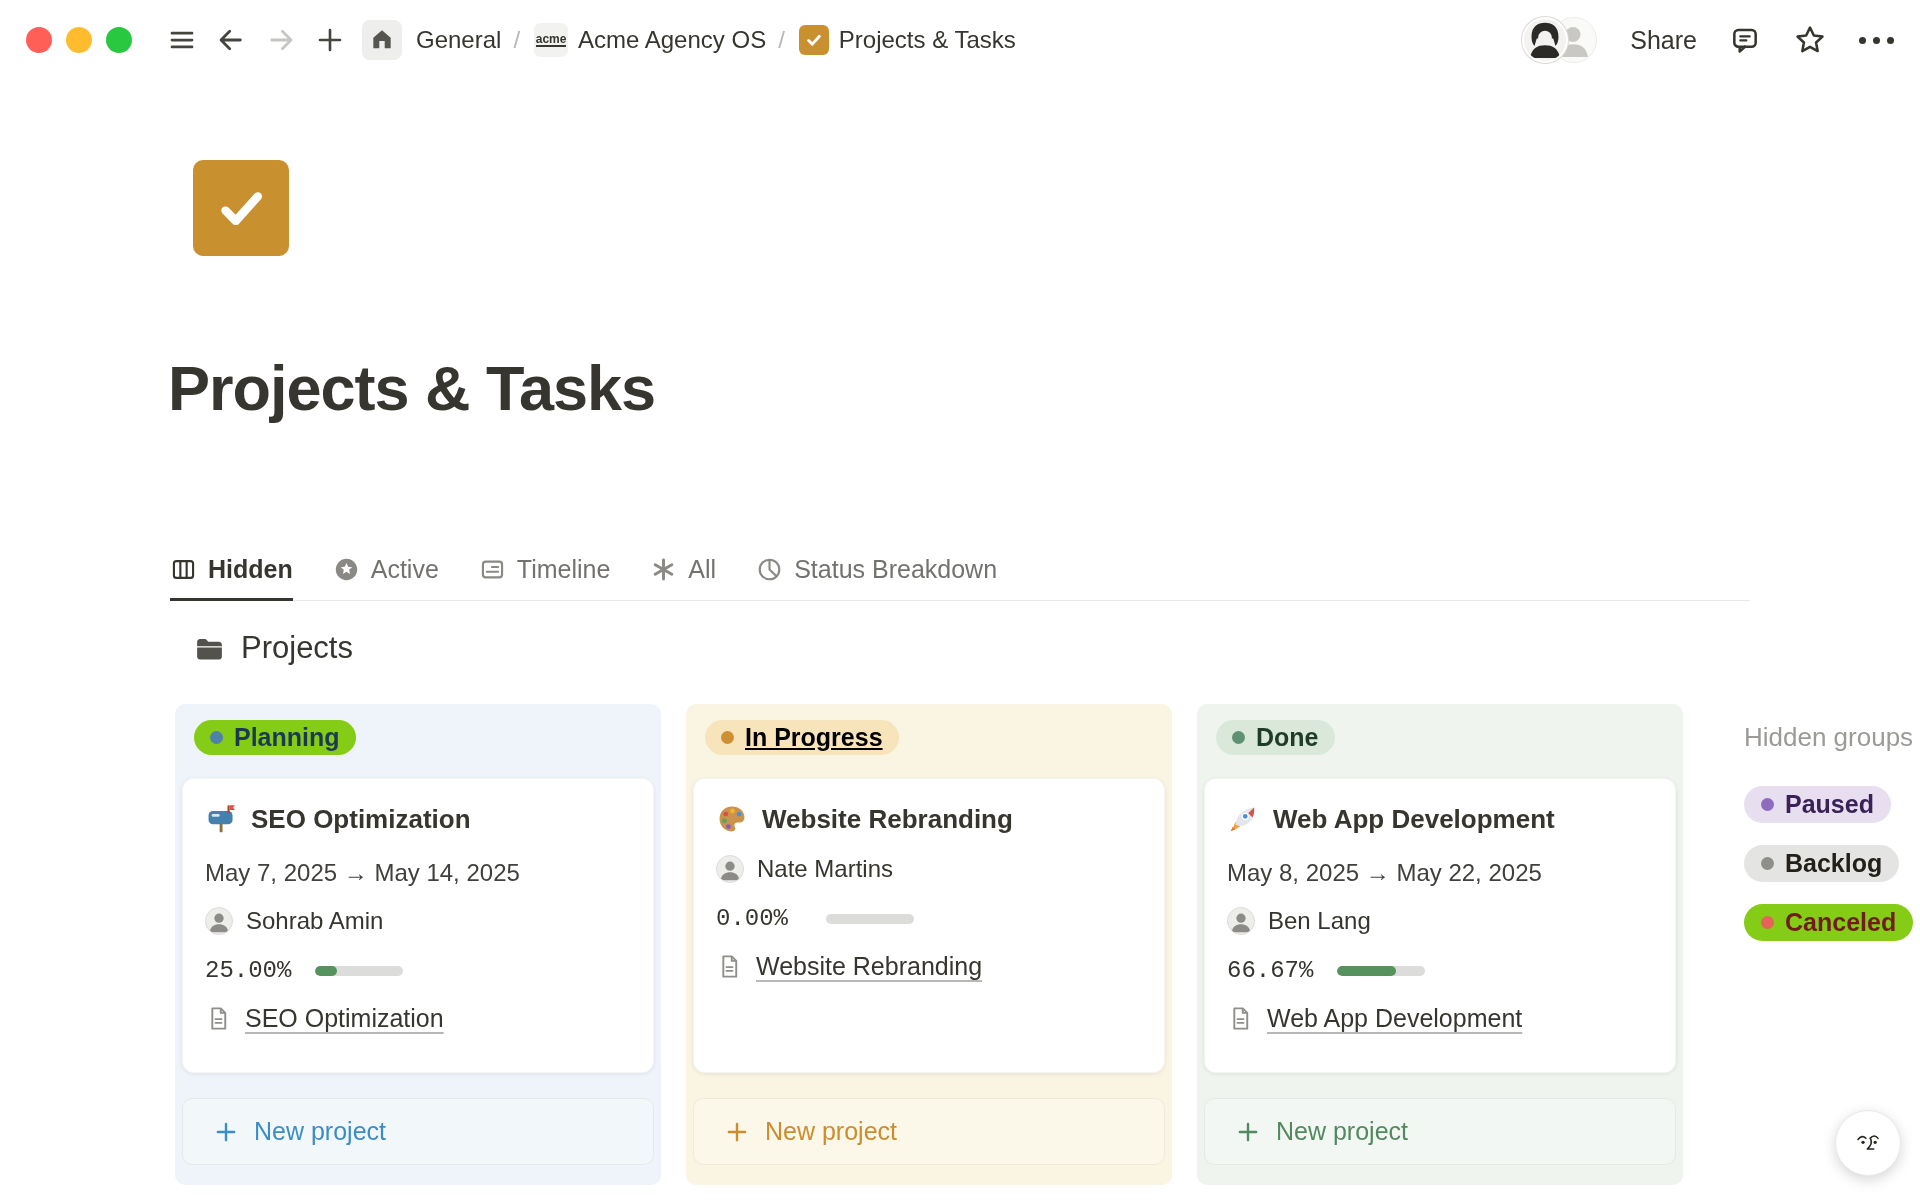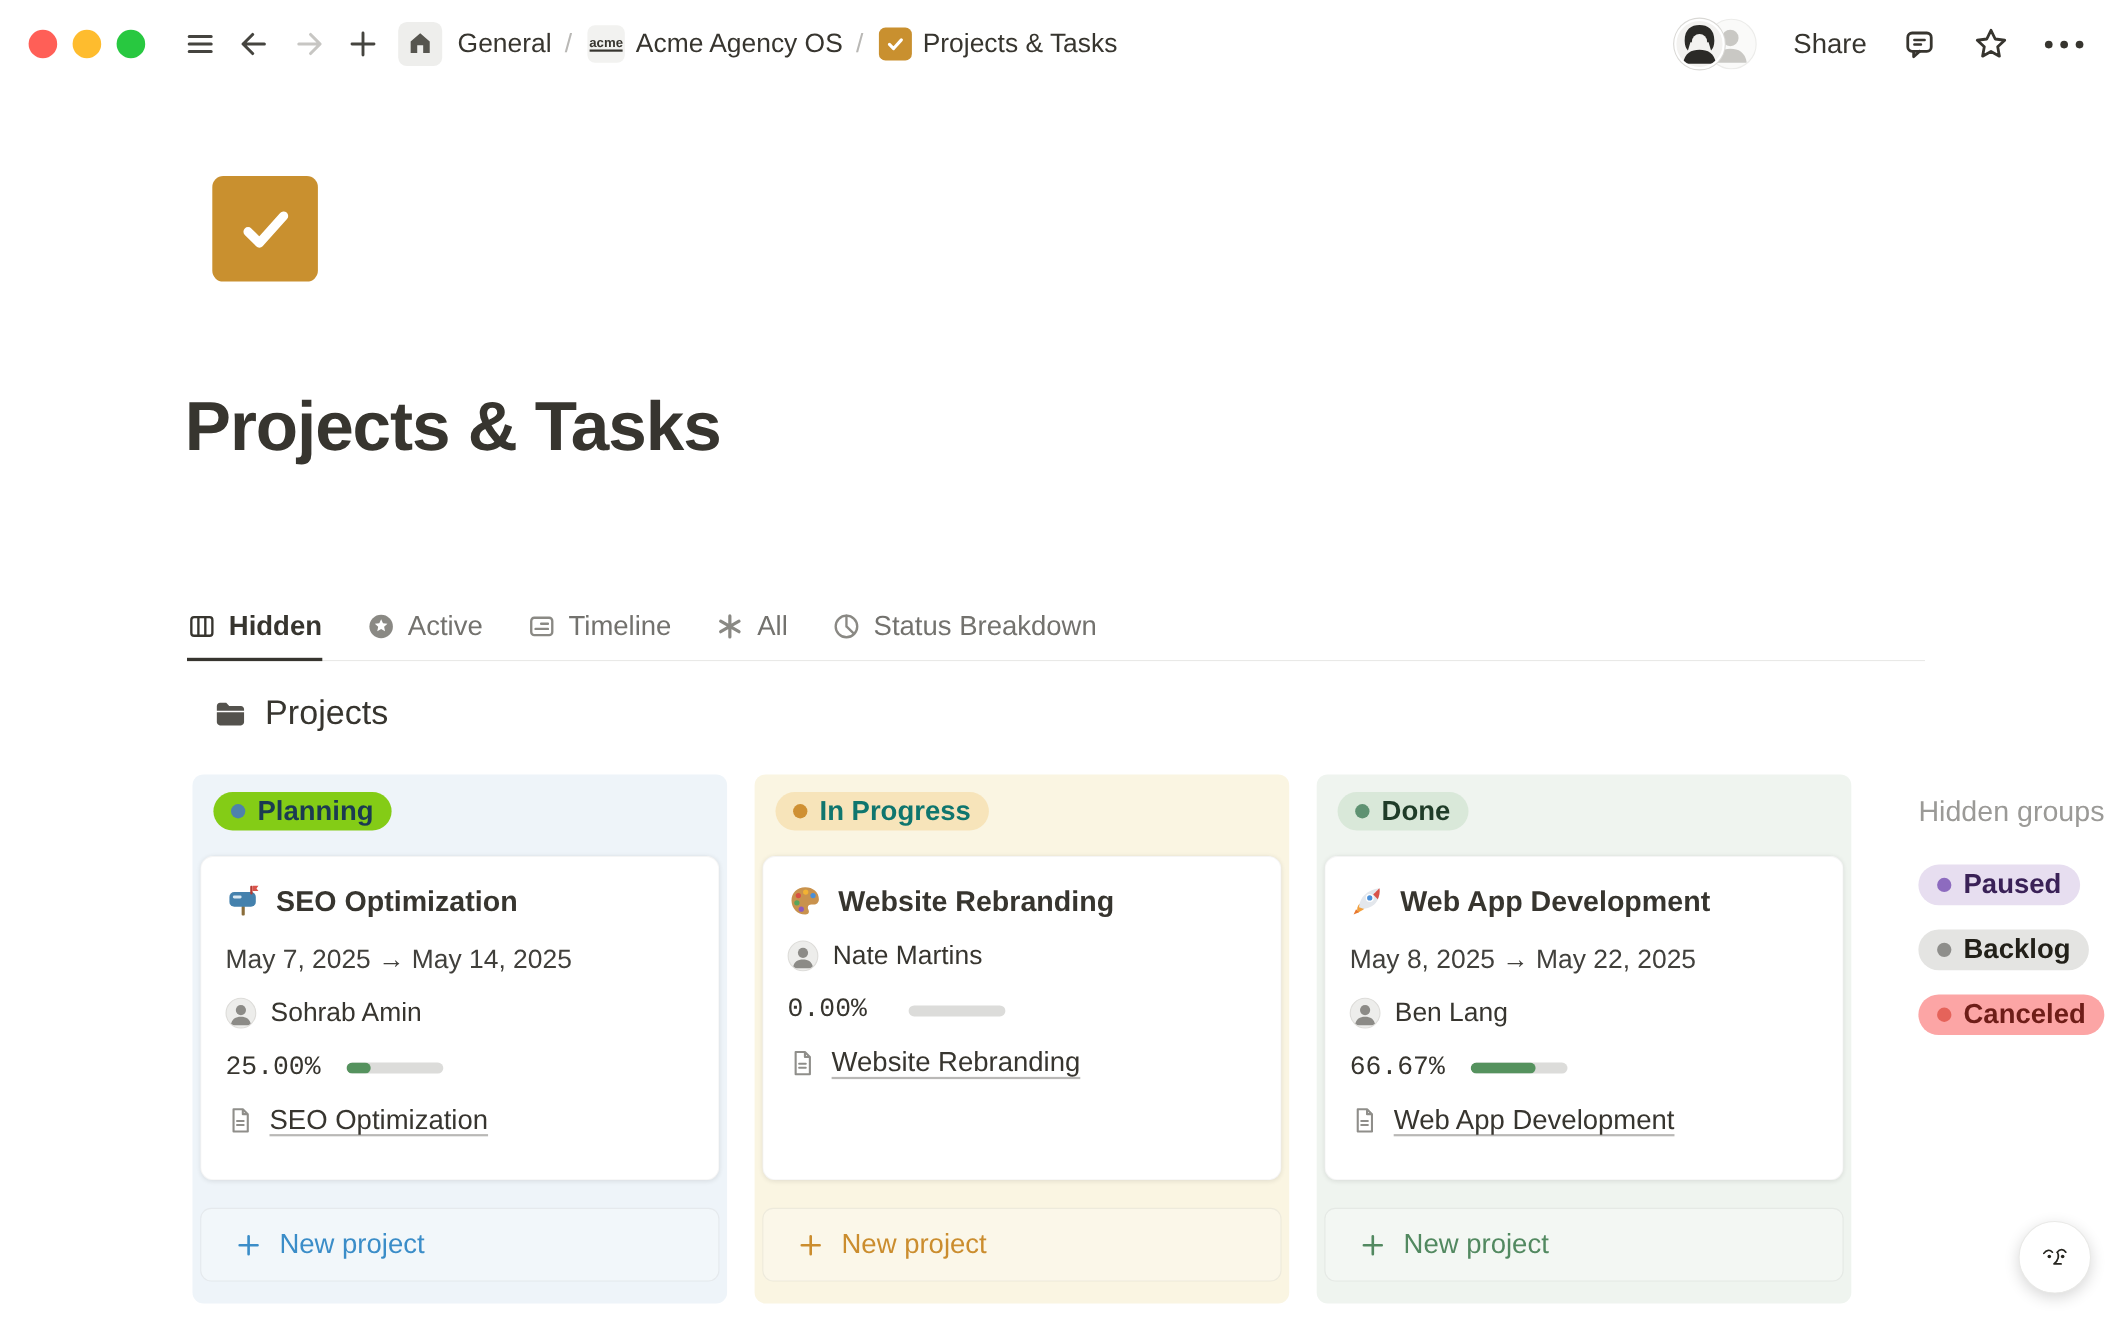--- a/index.html
+++ b/index.html
@@ -59,21 +59,21 @@
 
   
   .board { position: absolute; left: 175px; top: 704px; display: flex; gap: 25px; }
   .column { width: 486px; height: 481px; border-radius: 10px; padding: 16px 7px 0 7px; }
   .c0 { background: #eef4f9; } .c1 { background: #faf5e2; } .c2 { background: #eff4ef; }
 
   .pill { display: inline-flex; align-items: center; gap: 11px; height: 35px; padding: 0 16px;
           border-radius: 18px; font-size: 25px; font-weight: 600; margin-left: 12px; cursor: pointer; }
   .dot { width: 13px; height: 13px; border-radius: 50%; flex: none; }
   .c0 .pill { background: #84cc16; color: #1b3a52; } .c0 .dot { background: #4e82ab; }
-  .c1 .pill { background: #f7e4ba; color: #0f766e; } .c1 .dot { background: #cf9033; }
+  .c1 .pill { background: #f7e4ba; color: #000000; text-decoration: underline; } .c1 .dot { background: #cf9033; }
   .c2 .pill { background: #d9e8d9; color: #1f3c28; align-items: center; } .c2 .dot { background: #5f9272; }
 
   .card { margin-top: 23px; height: 295px; background: #ffffff; border-radius: 12px;
           border: 1px solid rgba(0,0,0,0.04); box-shadow: 0 1px 4px rgba(15,15,15,0.08);
           padding: 24px 22px; cursor: pointer; }
   .trow { display: flex; align-items: center; gap: 14px; }
   .card-title { font-size: 26px; font-weight: 600; color: #37352f; }
   .drow { margin-top: 24px; font-size: 24px; color: #41403c; }
   .prow { margin-top: 20px; display: flex; align-items: center; gap: 13px; }
   .pname { font-size: 24px; color: #37352f; }
@@ -95,21 +95,21 @@
 
   
   .rail { position: absolute; left: 1744px; top: 722px; width: 200px; }
   .rail-title { font-size: 26px; color: #9b9a97; white-space: nowrap; }
   .hpill { display: inline-flex; align-items: center; gap: 11px; height: 37px; padding: 0 17px;
            border-radius: 19px; font-size: 25px; font-weight: 600; cursor: pointer; }
   .hrow { margin-top: 22px; }
   .hrow.first { margin-top: 33px; }
   .h0 { background: #e7def0; color: #3a2157; } .h0 .dot { background: #8d6bbf; }
   .h1 { background: #e4e4e2; color: #222019; } .h1 .dot { background: #8e8e8b; }
-  .h2 { background: #fca5a5; color: #6e1d18; text-align: center; } .h2 .dot { background: #e5635a; }
+  .h2 { background: #84cc16; color: #6e1d18; text-align: center; } .h2 .dot { background: #e5635a; }
 
   
   .ai-btn { position: absolute; left: 1835px; top: 1110px; width: 66px; height: 66px;
             border-radius: 50%; background: #ffffff; border: 1px solid #e9e9e7;
             box-shadow: 0 4px 14px rgba(0,0,0,0.16); display: flex; align-items: center;
             justify-content: center; cursor: pointer; }
 </style>
 </head>
 <body>
 

